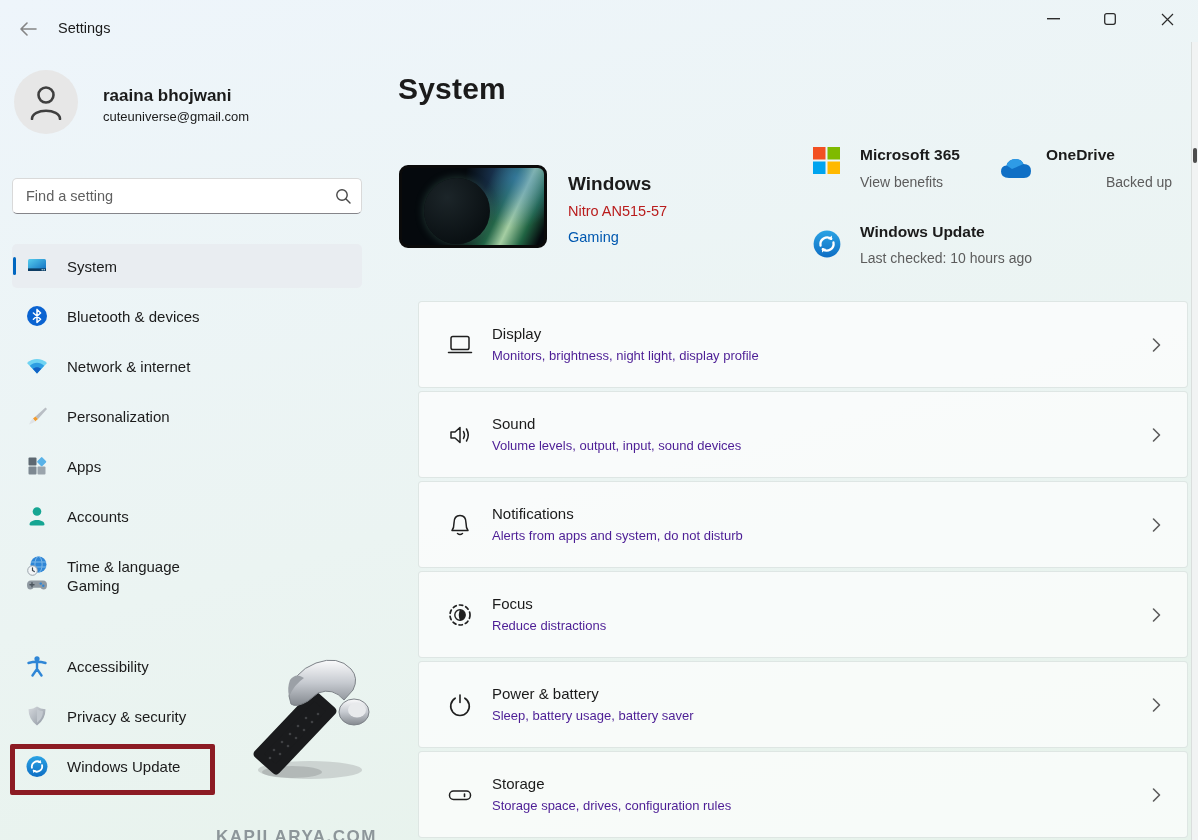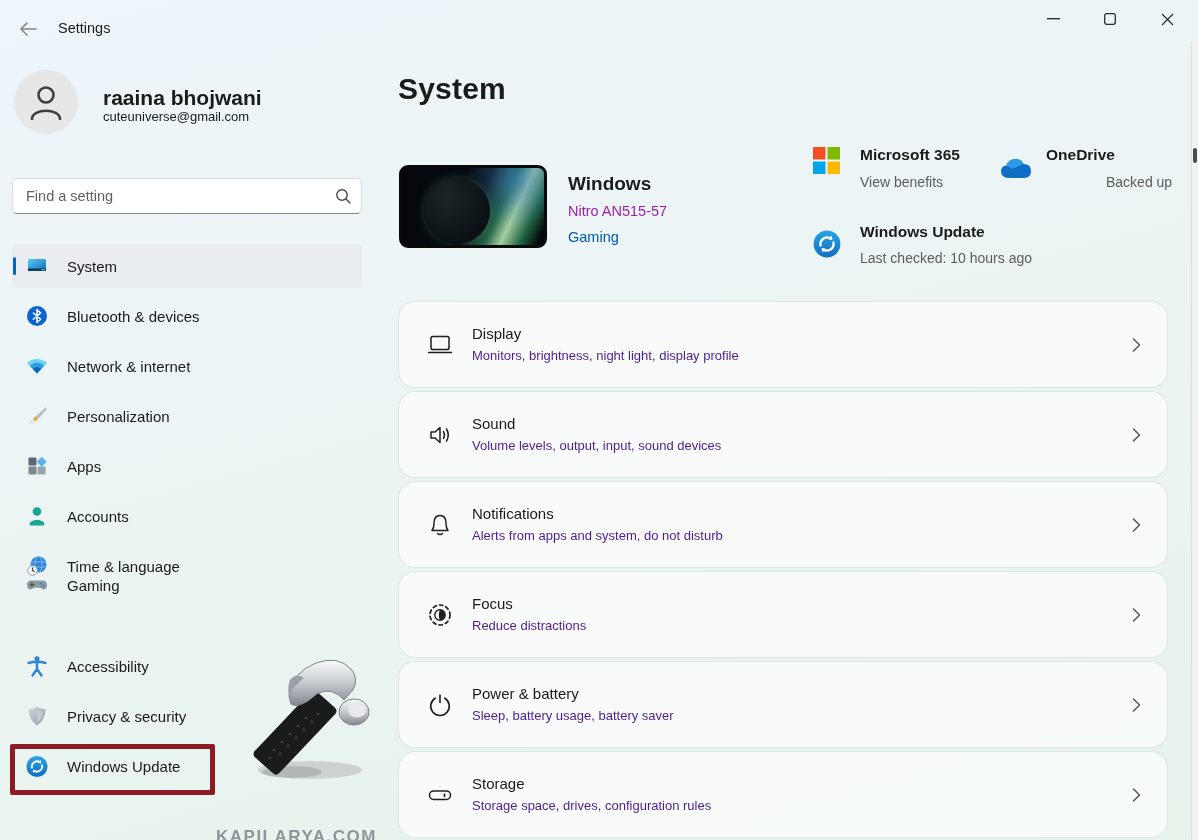--- a/index.html
+++ b/index.html
@@ -13,21 +13,21 @@
   .abs { position:absolute; }
 
   
   .titlebar-title { left:58px; top:20px; font-size:14.5px; }
   .back-btn { left:14px; top:17px; width:28px; height:24px; display:flex; align-items:center; justify-content:center; }
   .winctl { top:6px; width:44px; height:26px; display:flex; align-items:center; justify-content:center; }
   #min { left:1031px; } #max { left:1088px; } #close { left:1145px; }
 
   
   .avatar { left:14px; top:70px; width:64px; height:64px; border-radius:50%; background:#e7e7e7; display:flex; align-items:center; justify-content:center; }
-  .profile-name { left:103px; top:86px; font-size:21px; font-weight:700; }
+  .profile-name { left:103px; top:86px; font-size:17px; font-weight:700; }
   .profile-email { left:103px; top:109px; font-size:13px; }
 
   
   .searchbox { left:12px; top:178px; width:350px; height:36px; background:#ffffff;
     border:1px solid #d9d9d9; border-bottom:1px solid #85858a; border-radius:5px;
     display:flex; align-items:center; padding:0 10px 0 13px; }
   .searchbox input { flex:1; border:none; outline:none; font-size:14.5px; color:#ef4444;
     font-family:"Liberation Sans", sans-serif; background:transparent; }
   .searchbox input::placeholder { color:#606060; }
 
@@ -52,29 +52,29 @@
   .device-thumb { left:399px; top:165px; width:148px; height:83px; border-radius:9px;
     border:3px solid #0a0a0a; overflow:hidden;
     background:
       radial-gradient(circle at 80% 12%, rgba(62,130,205,.6), transparent 38%),
       linear-gradient(115deg, transparent 52%, rgba(70,210,140,.45) 66%, rgba(205,255,200,.8) 75%, rgba(60,190,120,.5) 86%, transparent 96%),
       #05090d; }
   .planet { position:absolute; left:22px; top:10px; width:66px; height:66px; border-radius:50%;
     background:radial-gradient(circle at 35% 30%, #1c2529, #0a1013 72%);
     box-shadow:0 0 10px rgba(130,210,185,.25); }
   .device-name { left:568px; top:173px; font-size:19px; font-weight:700; }
-  .device-model { left:568px; top:203px; font-size:14.5px; color:#a21caf; }
+  .device-model { left:568px; top:203px; font-size:14.5px; color:#b91c1c; }
   .device-rename { left:568px; top:229px; font-size:14.5px; color:#0058b0; cursor:pointer; }
 
   .status-title { font-size:15.5px; font-weight:700; position:absolute; }
   .status-sub { font-size:14px; color:#5c5c5c; position:absolute; }
 
   
-  .card { left:398px; width:770px; height:87px; background:rgba(253,254,254,.72);
-    border:1px solid rgba(205,216,214,.6); border-radius:17px; cursor:pointer; }
+  .card { left:418px; width:770px; height:87px; background:rgba(253,254,254,.72);
+    border:1px solid rgba(205,216,214,.6); border-radius:4px; cursor:pointer; }
   .card .cicon { position:absolute; left:28px; top:50%; transform:translateY(-50%); width:26px; height:26px; }
   .card .ctitle { position:absolute; left:73px; top:23px; font-size:15px; color:#1a1a1a; }
   .card .csub { position:absolute; left:73px; top:46px; font-size:13px; color:#4c1d95; }
   .card .chev { position:absolute; right:26px; top:50%; transform:translateY(-50%); }
 
   
   .sb-track { right:0; top:42px; bottom:0; width:7px; background:#f1f3f3; border-left:1px solid #dadedd; }
   .sb-thumb { position:absolute; left:1px; top:106px; width:4px; height:15px; background:#4d4d4d; border-radius:2px; }
 </style>
 </head>

